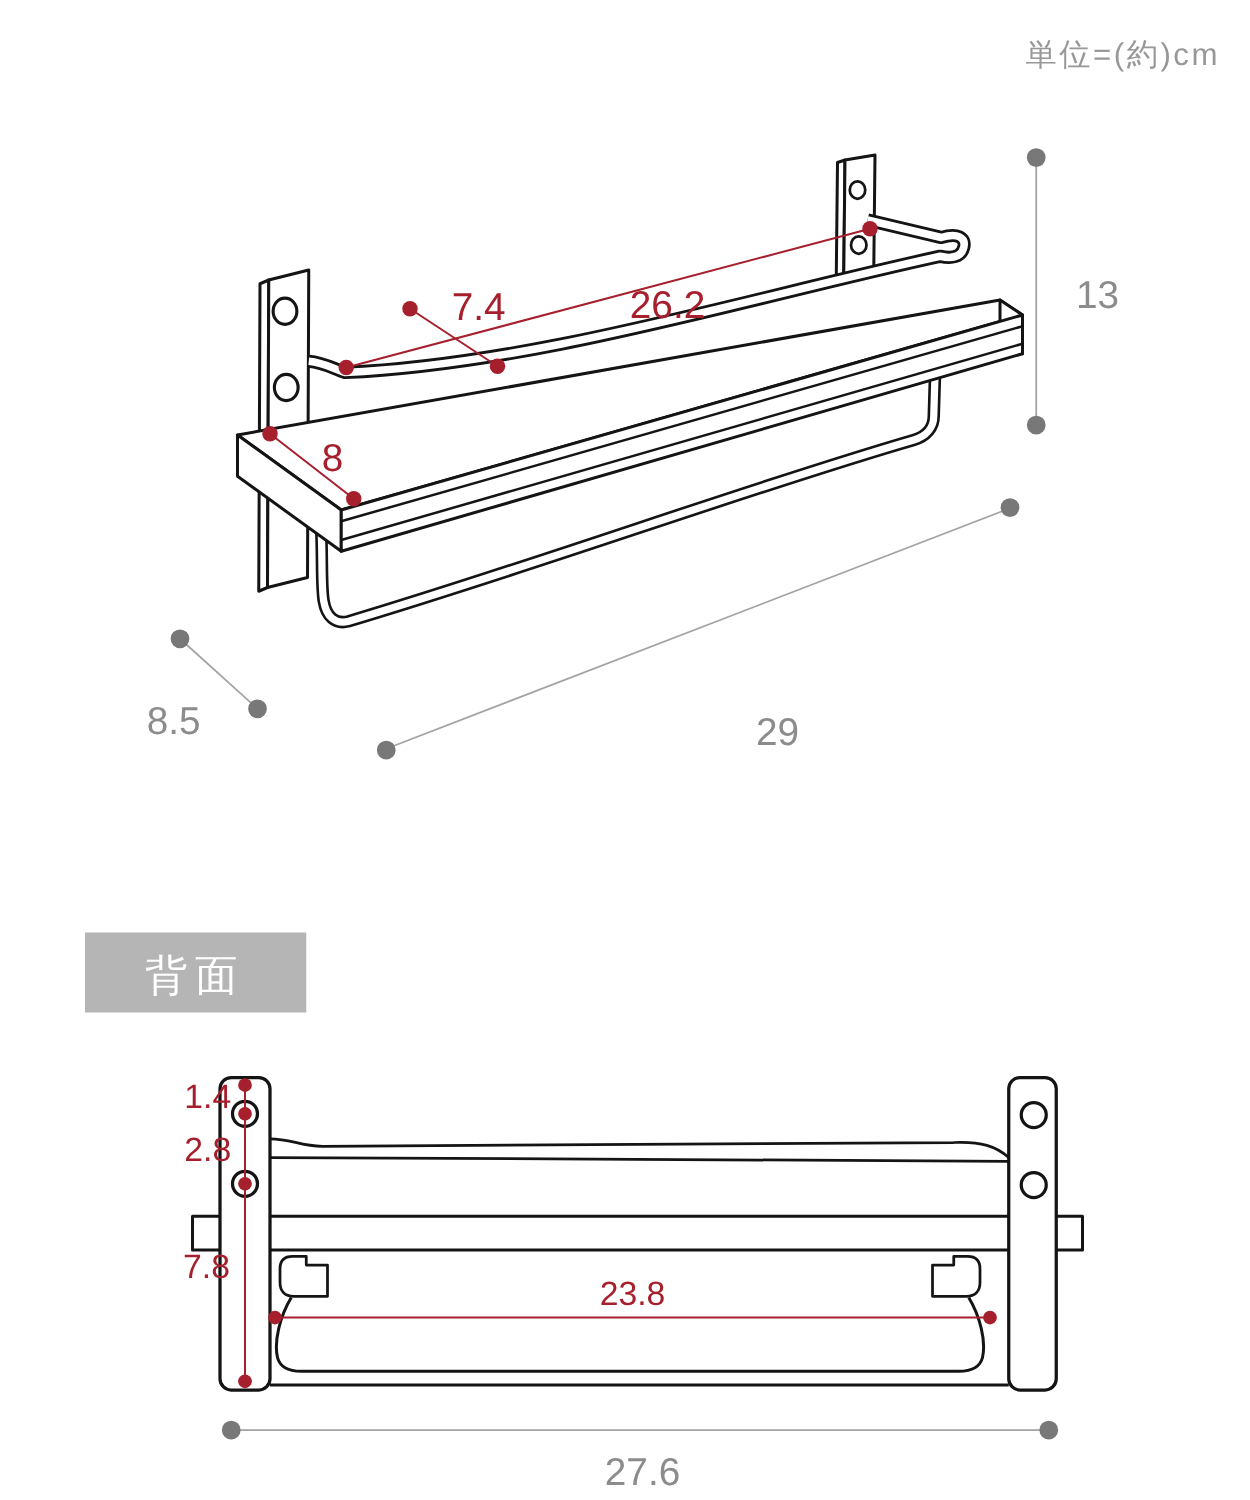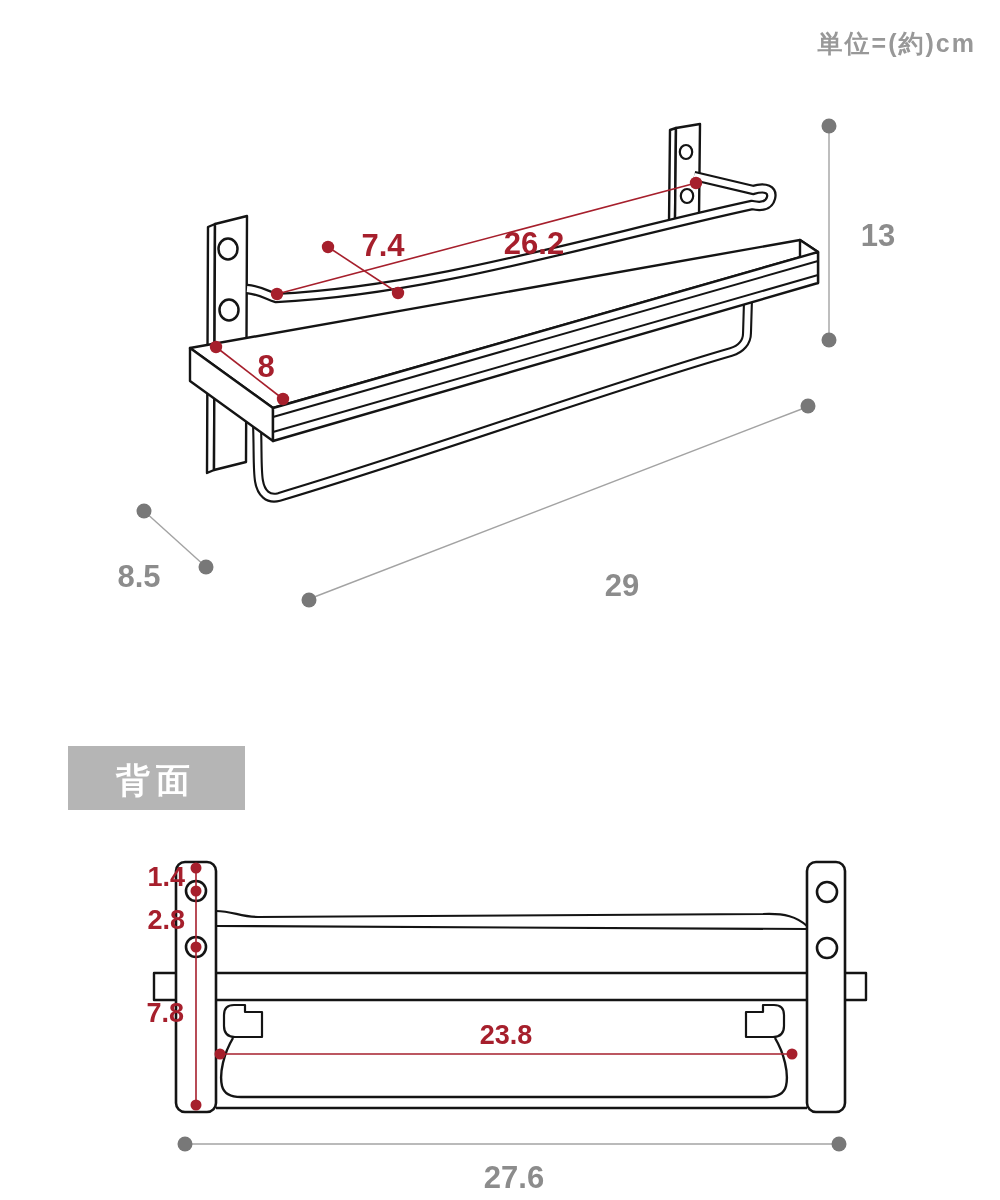--- a/index.html
+++ b/index.html
@@ -1,17 +1,17 @@
 <!DOCTYPE html>
 <html><head>
 <meta charset="utf-8">
 <style>
   html,body{margin:0;padding:0;background:#ffffff;}
   .canvas{position:relative;width:1000px;height:1200px;background:#ffffff;overflow:hidden;
-          font-family:"Liberation Sans","DejaVu Sans",sans-serif;font-weight:bold;}
+          font-family:"Liberation Sans","DejaVu Sans",sans-serif;}
   svg{position:absolute;left:0;top:0;}
   text{font-family:"Liberation Sans","DejaVu Sans",sans-serif;}
   .dim-red-text{fill:#a61f2c;font-size:31px;}
   .dim-red-text-sm{fill:#a61f2c;font-size:27px;}
   .dim-gray-text{fill:#8c8c8c;font-size:31px;}
   .unit-text{fill:#989898;font-size:25px;letter-spacing:2px;}
   .badge-text{fill:#ffffff;font-size:34px;letter-spacing:6px;}
   .ink{stroke:#141414;fill:none;stroke-linejoin:round;}
   .ink-fill{stroke:#141414;fill:#ffffff;stroke-linejoin:round;}
   .redline{stroke:#a61f2c;stroke-width:1.6;fill:none;}

